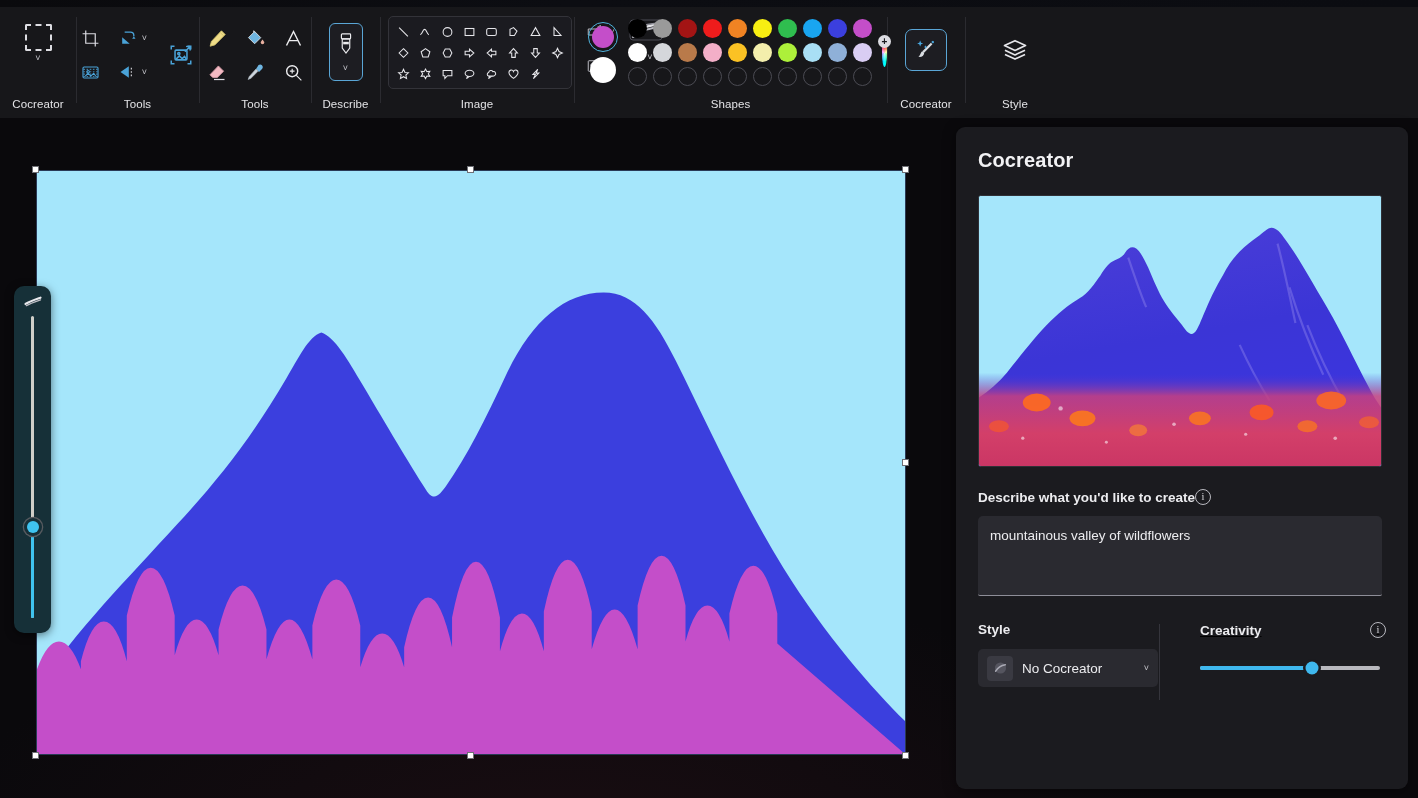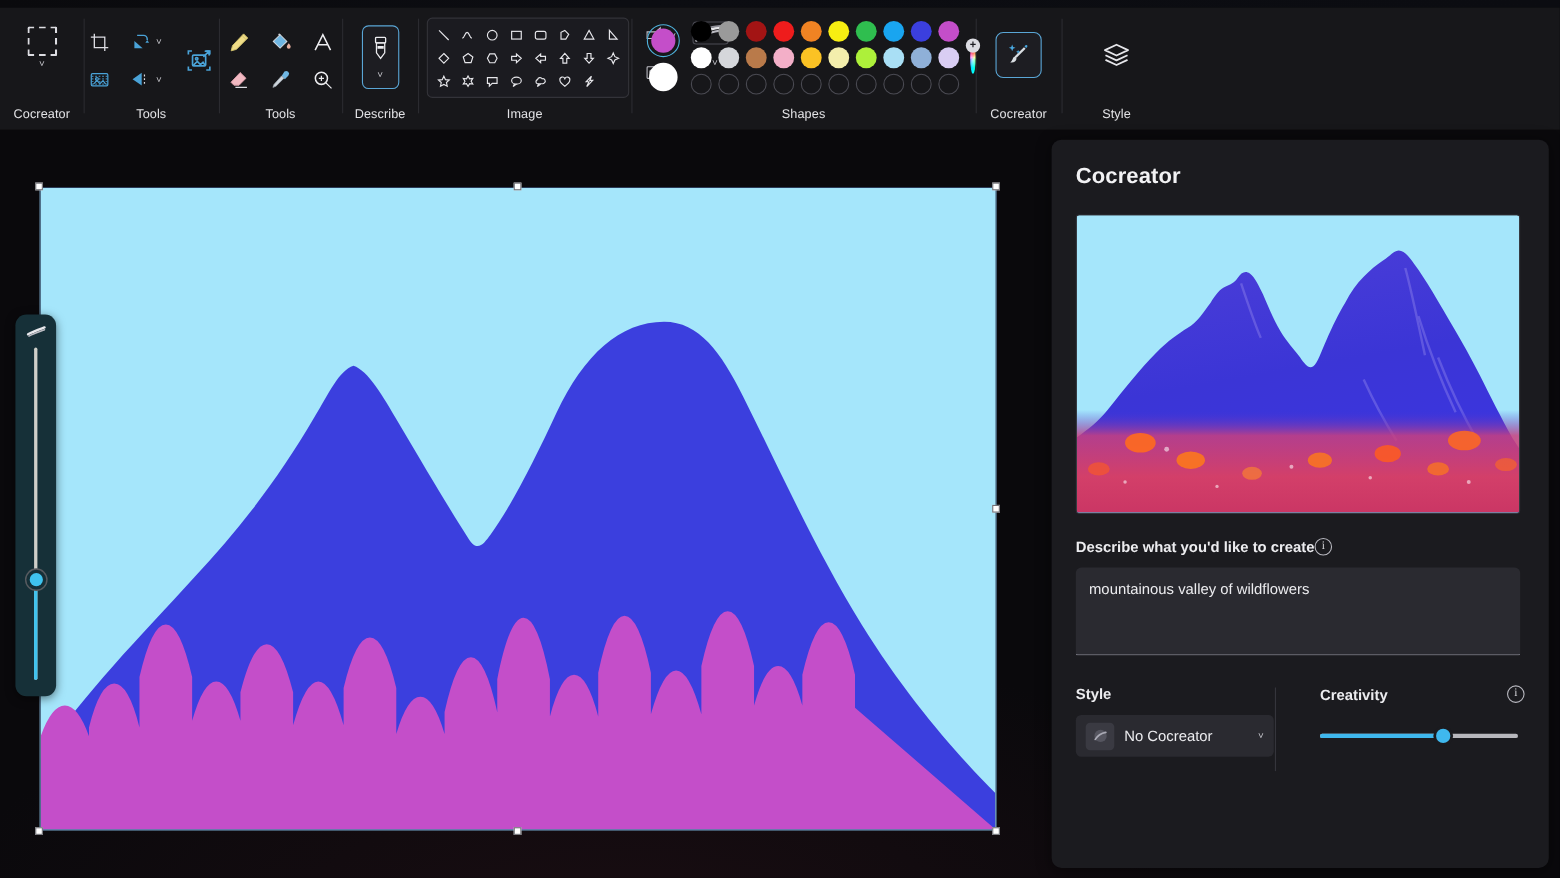--- a/index.html
+++ b/index.html
@@ -245,21 +245,21 @@
     background: #2a2a30; border-radius: 5px;
     display: flex; align-items: center; padding: 0 9px; gap: 9px;
     cursor: pointer;
   }
   .style-thumb {
     width: 26px; height: 25px; border-radius: 4px;
     background: #3a3a42;
     display:flex; align-items:center; justify-content:center;
   }
   .style-txt { font-size: 13.5px; color: #ececef; flex: 1; }
-  .cr-head { display:flex; align-items:center; justify-content: space-between; }
+  .cr-head { display:flex; align-items:center; justify-content: space-between; text-decoration: underline; }
   .cr-slider { margin-top: 23px; position: relative; height: 14px; width: 180px;}
   .cr-track {
     position:absolute; left:0; top:5px; width: 180px; height: 4px;
     background: #b8b8bd; border-radius: 2px;
   }
   .cr-fill {
     position:absolute; left:0; top:5px; height: 4px;
     background: #3fb8ee; border-radius: 2px;
   }
   .cr-thumb {

